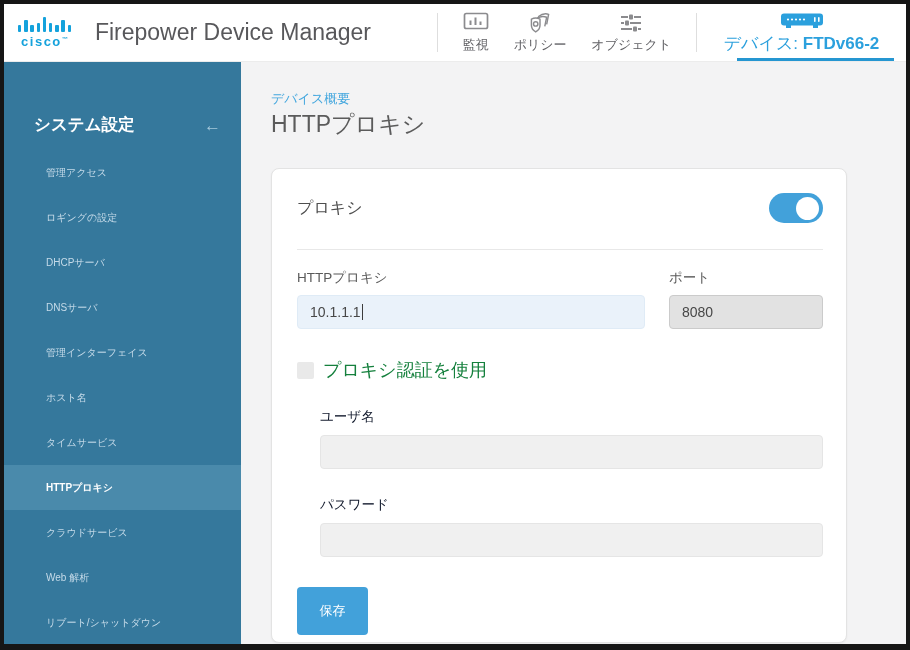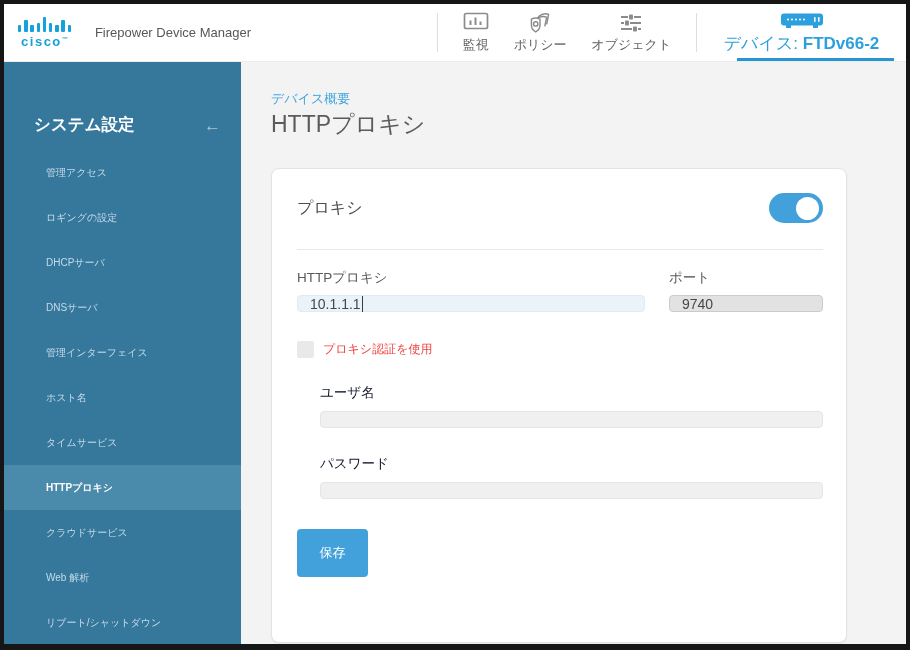--- a/index.html
+++ b/index.html
@@ -14,21 +14,21 @@
 
   
   .header { height:58px; flex:0 0 58px; background:#fff; border-bottom:1px solid #ececec;
             display:flex; align-items:stretch; }
   .brand { width:433px; flex:0 0 433px; display:flex; align-items:center; padding-left:14px; }
   .logo { display:flex; flex-direction:column; align-items:center; }
   .logo-bars { display:flex; align-items:flex-end; gap:2.8px; height:15px; }
   .logo-bars i { display:block; width:3.4px; background:#15a2dc; border-radius:1px; }
   .logo-text { color:#15a2dc; font-weight:bold; font-size:13px; letter-spacing:1.5px; line-height:13px; margin-top:1px; }
   .logo-text sup { font-size:6px; letter-spacing:0; }
-  .product-title { margin-left:24px; font-size:13px; color:#58585b; }
+  .product-title { margin-left:24px; font-size:23px; color:#58585b; }
 
   .vdivider { width:1px; background:#dedede; margin:9px 0; }
 
   .nav { width:258px; flex:0 0 258px; display:flex; justify-content:space-evenly; align-items:center; }
   .nav-item { display:flex; flex-direction:column; align-items:center; gap:3px; cursor:pointer; }
   .nav-item .nav-label { font-size:13px; color:#5f5f63; }
 
   .device-nav { flex:1; position:relative; display:flex; flex-direction:column; align-items:center; justify-content:center; gap:2px; cursor:pointer; }
   .device-nav .nav-label { font-size:17px; color:#2ba0dd; }
   .device-nav .nav-label b { font-weight:bold; }
@@ -61,30 +61,30 @@
   .proxy-label { font-size:16px; color:#4e4e4e; }
   .toggle { width:54px; height:30px; border-radius:15px; background:#42a1da; position:relative; cursor:pointer; flex:0 0 54px; }
   .toggle .knob { position:absolute; top:3.5px; right:4px; width:23px; height:23px; border-radius:50%; background:#fff; }
 
   .hdivider { margin-top:26px; height:1px; background:#e8e8e8; }
 
   .fields-row { display:flex; justify-content:space-between; margin-top:19px; }
   .field-http { width:348px; }
   .field-port { width:154px; }
   .field-label { font-size:13.5px; color:#5a5a5a; line-height:18px; }
-  .tb { margin-top:8px; height:17px; border-radius:4px; display:flex; align-items:center;
+  .tb { margin-top:8px; height:34px; border-radius:4px; display:flex; align-items:center;
         padding-left:12px; font-size:14px; color:#474747; cursor:text; }
   .tb-focused { background:#eaf2fa; border:1px solid #dfebf6; }
   .tb-normal  { background:#e2e2e2; border:1px solid #cbcbcb; }
   .tb-disabled{ background:#f0f0f0; border:1px solid #e5e5e5; cursor:default; }
   .caret { display:inline-block; width:1px; height:16px; background:#3c3c3c; margin-left:1px; }
 
   .checkbox-row { margin-top:29px; display:flex; align-items:center; gap:9px; }
   .checkbox { width:17px; height:17px; background:#e9e9e9; border-radius:2px; cursor:pointer; flex:0 0 17px; }
-  .checkbox-label { font-size:12px; color:#ef4444; }
+  .checkbox-label { font-size:18px; color:#15803d; }
 
   .auth-fields { margin-left:23px; }
   .disabled-label { margin-top:26px; font-size:13.5px; color:#0f172a; line-height:18px; }
   .auth-fields .tb { margin-top:9px; }
   .lbl2 { margin-top:27px; }
 
   .save-btn { margin-top:30px; width:71px; height:48px; background:#42a1da; border:none; border-radius:4px;
               color:#fff; font-size:13px; cursor:pointer; font-family:inherit; }
 </style>
 </head>
@@ -216,21 +216,21 @@
           <div class="field-http">
             <div class="field-label">HTTPプロキシ</div>
             <div class="tb tb-focused">
               <span>10.1.1.1</span>
                 <span class="caret"></span>
             </div>
           </div>
           <div class="field-port">
             <div class="field-label">ポート</div>
             <div class="tb tb-normal">
-              <span>9740</span>
+              <span>8080</span>
             </div>
           </div>
         </div>
 
         <div class="checkbox-row">
           <div class="checkbox"></div>
           <span class="checkbox-label">プロキシ認証を使用</span>
         </div>
 
         <div class="auth-fields">

